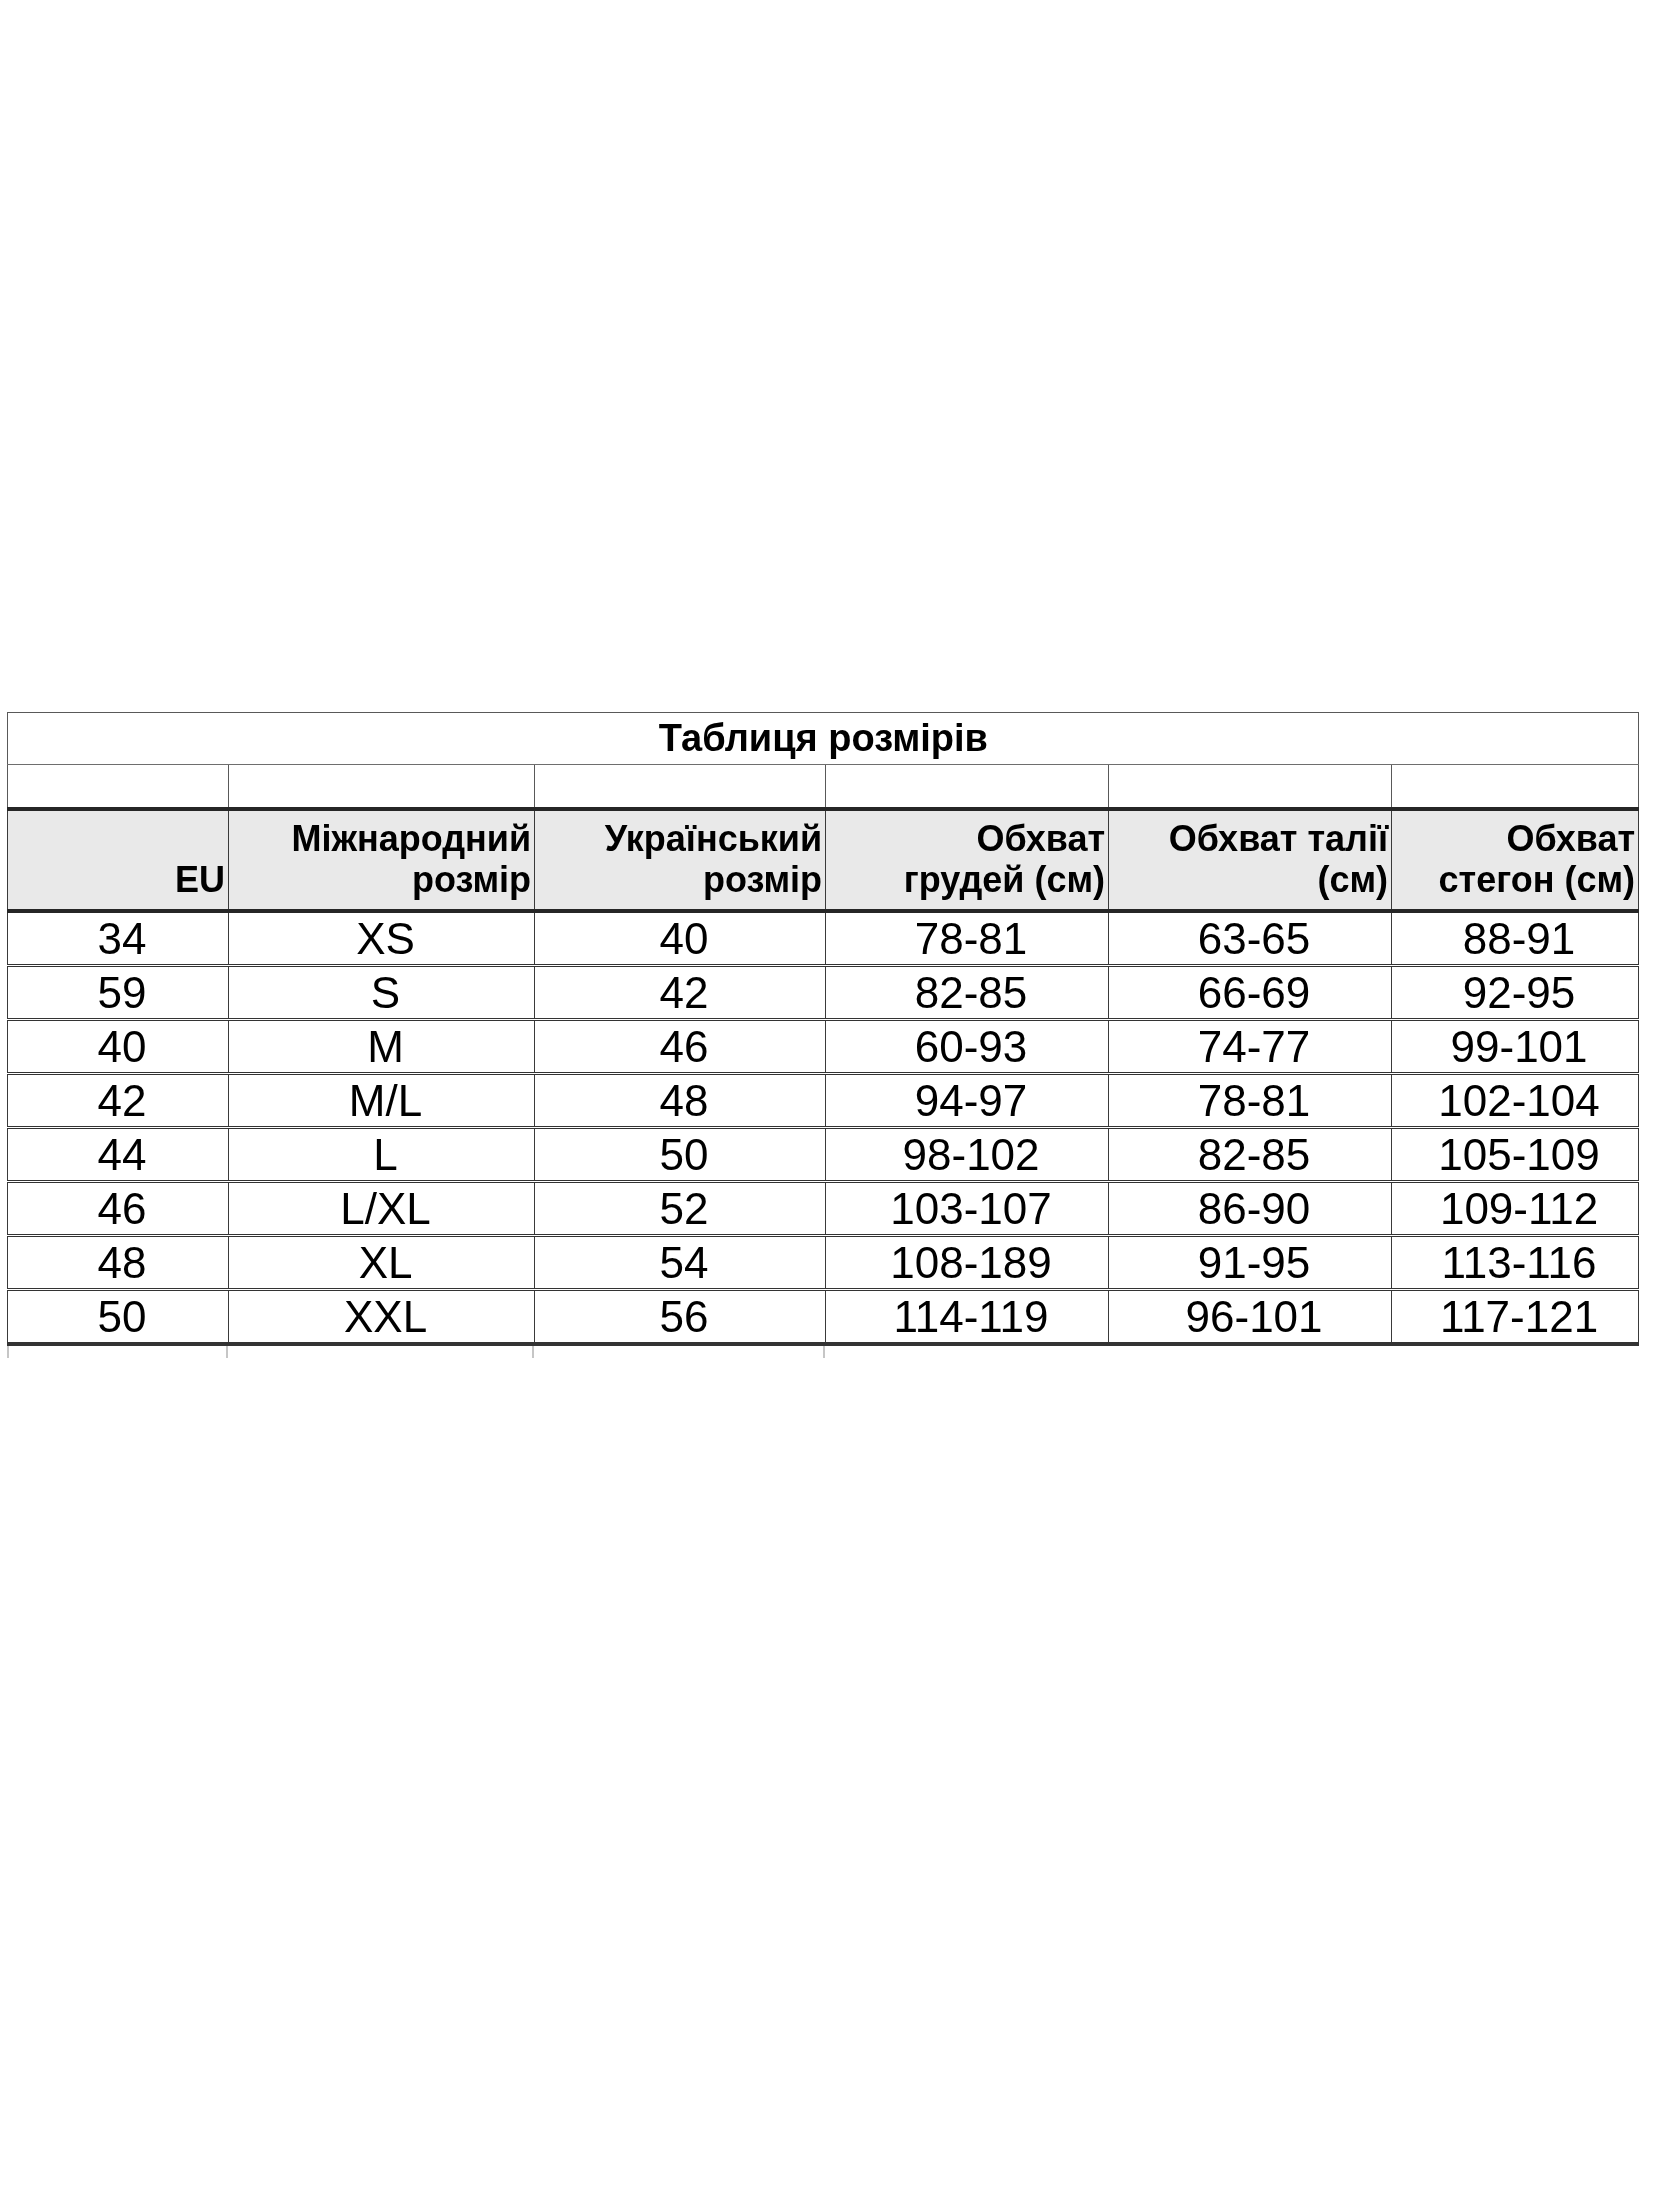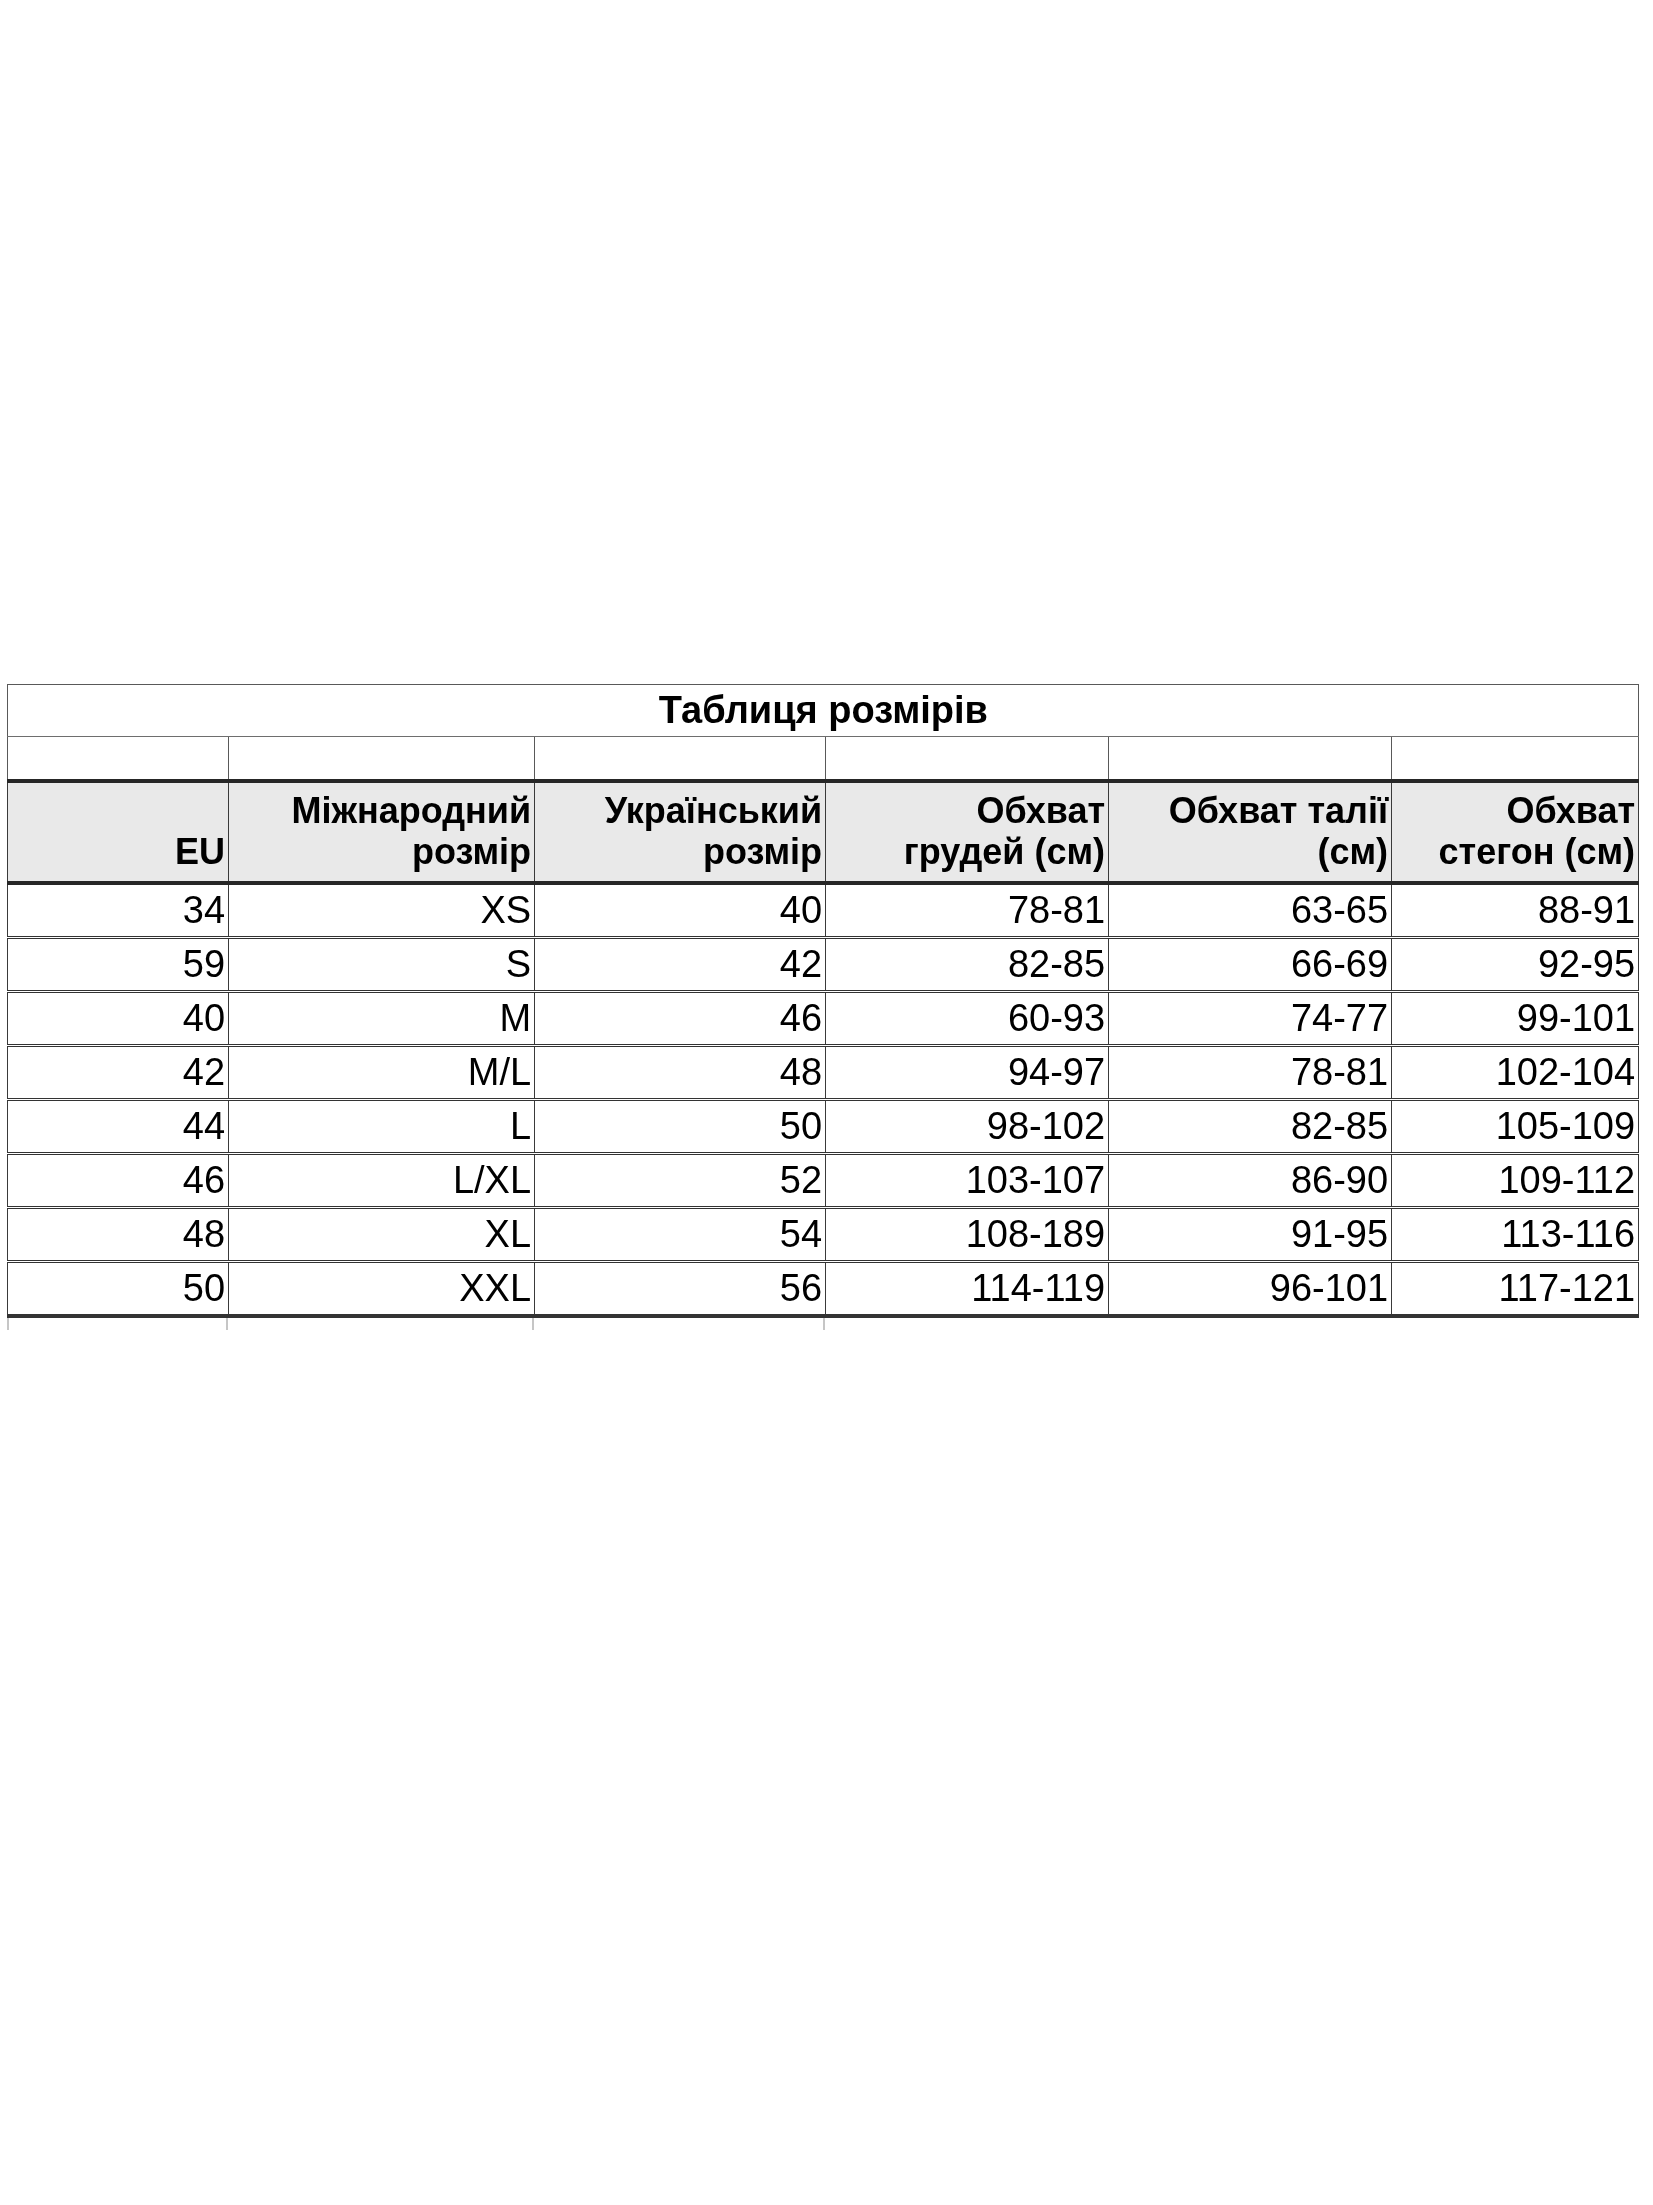--- a/index.html
+++ b/index.html
@@ -11,21 +11,21 @@
     width: 1654px;
     height: 2205px;
     position: relative;
     overflow: hidden;
     font-family: "Liberation Sans", sans-serif;
     color: #000000;
   }
   .table-wrap {
     position: absolute;
     left: 7.4px;
-    top: 684px;
+    top: 712px;
     width: 1632px;
   }
   table.size-table {
     border-collapse: collapse;
     table-layout: fixed;
     width: 1632px;
     background: #ffffff;
   }
   
   tr.row-title td {
@@ -57,22 +57,22 @@
     vertical-align: bottom;
     white-space: pre-line;
     padding: 6.5px 3.3px 9.8px 3.3px;
   }
   
   tr.row-data td {
     border-left: 1.6px solid #3a3a3a;
     border-right: 1.6px solid #3a3a3a;
     border-bottom: 3.3px double #333333;
     height: 51px;
-    font-size: 38px;
-    text-align: right;
+    font-size: 44px;
+    text-align: center;
     vertical-align: middle;
     padding: 0 3.3px 0 10.6px;
     overflow: hidden;
   }
   tr.row-data:last-child td {
     border-bottom: 4.9px solid #333333;
   }
   
   .stub {
     position: absolute;

